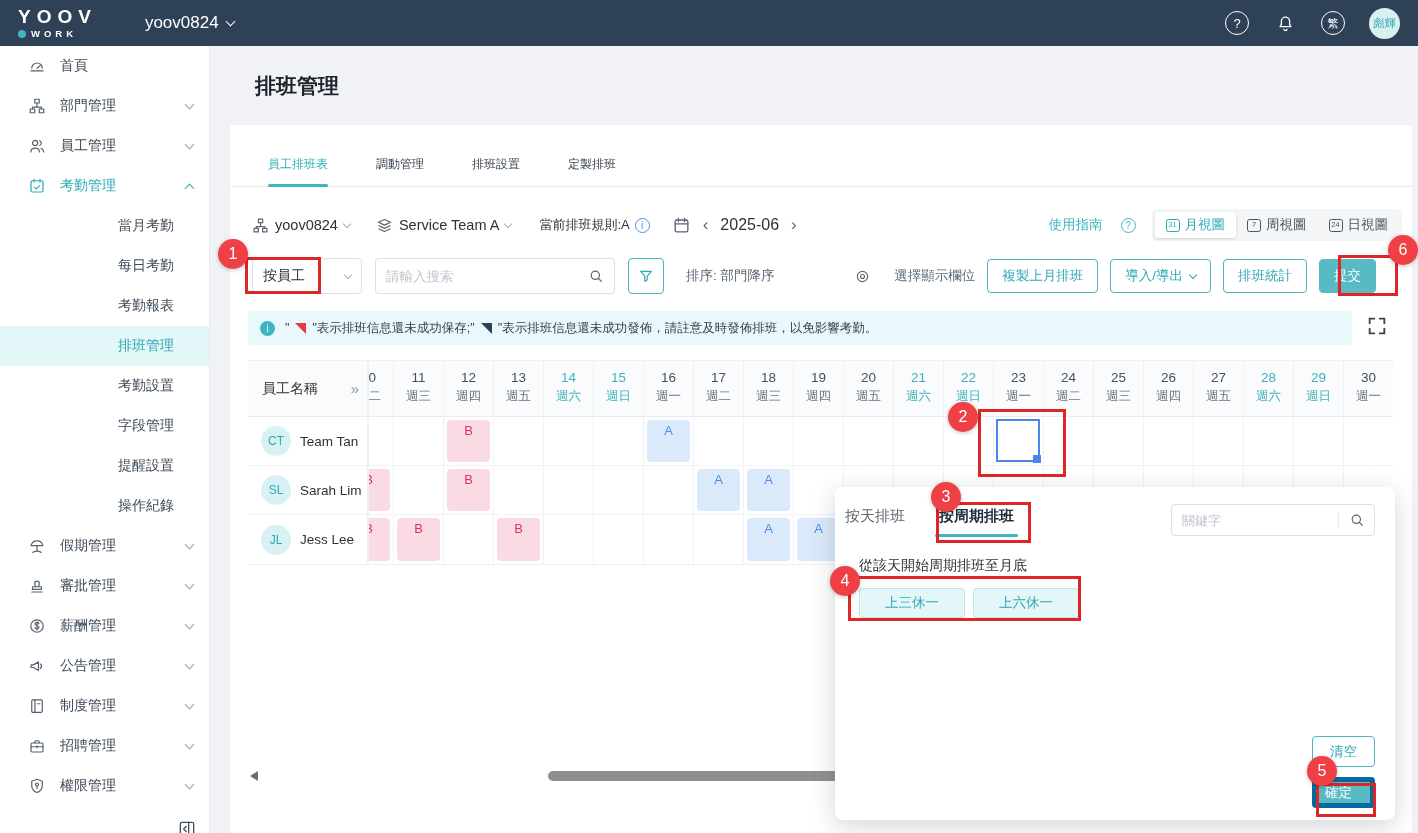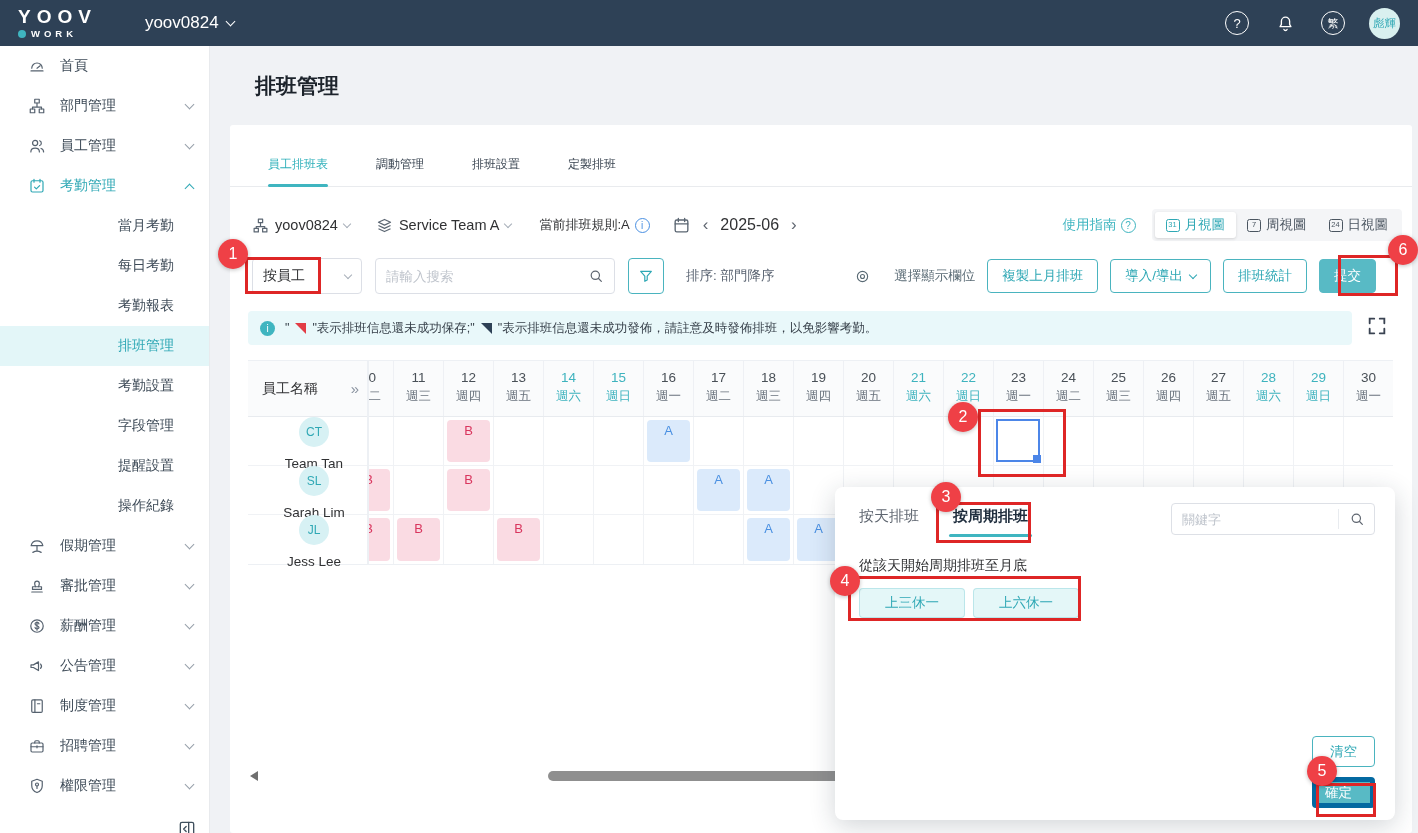--- a/index.html
+++ b/index.html
@@ -43,21 +43,21 @@
   .filter-row { position:absolute; left:22px; right:10px; top:82px; height:36px; display:flex; align-items:center; }
   .f-item { display:flex; align-items:center; gap:6px; font-size:14.5px; color:#303133; cursor:pointer; }
   .f-icon { width:17px; height:17px; color:#5b6672; }
   .f-caret { width:6px; height:6px; border-right:1.4px solid #a7afb9; border-bottom:1.4px solid #a7afb9; transform:rotate(45deg); margin-top:-3px; }
   .rule { font-size:13px; color:#303133; display:flex; align-items:center; gap:5px; margin-left:28px; }
   .info-i { width:15px; height:15px; border-radius:50%; border:1.3px solid #4a90e2; color:#4a90e2; font-size:10px; display:flex; align-items:center; justify-content:center; font-style:normal; }
   .month-nav { display:flex; align-items:center; gap:10px; margin-left:22px; }
   .cal-icon { width:19px; height:19px; color:#5b6672; }
   .nav-arrow { color:#5f6670; font-size:17px; cursor:pointer; padding:0 2px; }
   .month-label { font-size:16px; color:#303133; }
-  .guide { margin-left:auto; display:flex; align-items:center; gap:4px; color:#3fb5c0; font-size:13.5px; cursor:pointer; }
+  .guide { margin-left:auto; display:flex; align-items:center; gap:18px; color:#3fb5c0; font-size:13.5px; cursor:pointer; }
   .guide .q-circle { width:15px; height:15px; border:1.3px solid #3fb5c0; border-radius:50%; font-size:10px; display:flex; align-items:center; justify-content:center; }
   .view-group { margin-left:16px; background:#f4f5f7; border-radius:4px; padding:3px; display:flex; height:32px; }
   .view-seg { display:flex; align-items:center; gap:5px; padding:0 11px; font-size:13.5px; color:#4a5560; border-radius:3px; cursor:pointer; }
   .view-seg.active { background:#fff; color:#2fa8b5; box-shadow:0 1px 3px rgba(0,0,0,.14); }
   .mini-cal { min-width:14px; height:13px; border:1.4px solid currentColor; border-radius:2.5px; font-size:7.5px; display:flex; align-items:center; justify-content:center; line-height:1; padding:0 1px; }
 
   .toolbar-row { position:absolute; left:22px; right:36px; top:133px; height:36px; display:flex; align-items:center; }
   .select-box { width:110px; height:36px; border:1px solid #dcdfe6; border-radius:4px; display:flex; align-items:center; padding:0 10px; font-size:14px; color:#303133; cursor:pointer; }
   .select-box .f-caret { margin-left:auto; }
   .search-box { width:240px; height:36px; border:1px solid #dcdfe6; border-radius:4px; display:flex; align-items:center; margin-left:13px; padding:0 10px; }
@@ -75,21 +75,21 @@
   .notice-i { width:15px; height:15px; border-radius:50%; background:#3fb5c0; color:#fff; font-size:10px; display:flex; align-items:center; justify-content:center; flex:none; margin-right:6px; font-style:normal; }
   .tri { width:0; height:0; border-top:11px solid #e23c45; border-left:11px solid transparent; display:inline-block; margin:0 2px; }
   .tri.dark { border-top-color:#2e4156; }
   .fullscreen-icon { position:absolute; right:24px; top:190px; width:22px; height:22px; color:#3a4352; cursor:pointer; }
 
   
   .schedule { position:absolute; left:18px; top:235px; width:1145px; display:flex; border-top:1px solid #edf0f4; border-bottom:1px solid #edf0f4; }
   .name-col { width:120px; flex:none; border-right:1px solid #edf0f4; }
   .name-header { height:56px; background:#fafbfc; border-bottom:1px solid #e8ebef; display:flex; align-items:center; padding:0 10px 0 14px; font-size:14px; color:#303133; font-weight:500; }
   .expand-cols { margin-left:auto; color:#8a93a0; font-size:15px; letter-spacing:-2px; cursor:pointer; }
-  .name-cell { height:49px; border-bottom:1px solid #f0f2f5; display:flex; align-items:center; padding-left:13px; gap:9px;flex-direction:column; }
+  .name-cell { height:49px; border-bottom:1px solid #f0f2f5; display:flex; align-items:center; padding-left:13px; gap:9px; }
   .name-cell:last-child { border-bottom:none; }
   .emp-avatar { width:30px; height:30px; border-radius:50%; background:#d7f1f4; color:#2fa8b5; font-size:12px; display:flex; align-items:center; justify-content:center; flex:none; }
   .emp-name { font-size:13.5px; color:#303133; }
   .dates-viewport { flex:1; overflow:hidden; }
   .dates-inner { width:1050px; margin-left:-25px; }
   .date-header-row { display:flex; height:56px; background:#fafbfc; border-bottom:1px solid #e8ebef; }
   .date-h { width:50px; flex:none; border-right:1px solid #eef0f4; text-align:center; padding-top:9px; cursor:pointer; }
   .date-h .d-num { font-size:13.5px; color:#495057; }
   .date-h .d-week { font-size:12.5px; color:#6a737d; margin-top:3px; }
   .date-h.weekend .d-num, .date-h.weekend .d-week { color:#3eb3be; }
@@ -101,21 +101,21 @@
   .chip.shift-a { background:#dbeafb; color:#4a90e2; }
   .sel-box { position:absolute; left:2px; right:3px; top:2px; bottom:3px; border:2px solid #4c86e8; }
   .sel-box::after { content:""; position:absolute; right:-3px; bottom:-3px; width:8px; height:8px; background:#4c86e8; }
 
   .hscroll { position:absolute; left:18px; top:645px; width:1145px; height:12px; }
   .hs-arrow { position:absolute; left:2px; top:1px; width:0; height:0; border-top:5px solid transparent; border-bottom:5px solid transparent; border-right:8px solid #6f6f6f; cursor:pointer; }
   .hs-thumb { position:absolute; left:300px; width:845px; top:1px; height:10px; border-radius:5px; background:#8f8f8f; cursor:pointer; }
 
   
   .dialog { position:absolute; left:835px; top:487px; width:560px; height:333px; background:#fff; border-radius:8px; box-shadow:0 6px 26px rgba(31,45,61,.2); z-index:60; }
-  .dlg-head { display:flex; align-items:flex-start; padding:16px 20px 0 24px; }
+  .dlg-head { display:flex; align-items:center; padding:16px 20px 0 10px; }
   .dlg-tabs { display:flex; gap:34px; margin-top:4px; }
   .dlg-tab { font-size:15px; color:#5f6670; padding-bottom:11px; position:relative; cursor:pointer; }
   .dlg-tab.active { color:#1f2d3d; font-weight:700; }
   .dlg-tab.active::after { content:""; position:absolute; left:-4px; right:-4px; bottom:0; height:3px; background:#3fb5c0; border-radius:2px; }
   .dlg-search { margin-left:auto; width:204px; height:32px; border:1px solid #dde0e6; border-radius:4px; display:flex; align-items:center; }
   .dlg-search input { border:none; outline:none; flex:1; min-width:0; padding:0 10px; font-size:13px; color:#303133; font-family:inherit; }
   .dlg-search input::placeholder { color:#bfc4cc; }
   .dlg-search .icon-wrap { width:36px; height:20px; border-left:1px solid #e8ebef; display:flex; align-items:center; justify-content:center; color:#5f6670; }
   .dlg-desc { margin:20px 0 0 24px; font-size:14px; color:#303133; }
   .dlg-cycles { display:flex; gap:8px; margin:13px 0 0 24px; }

